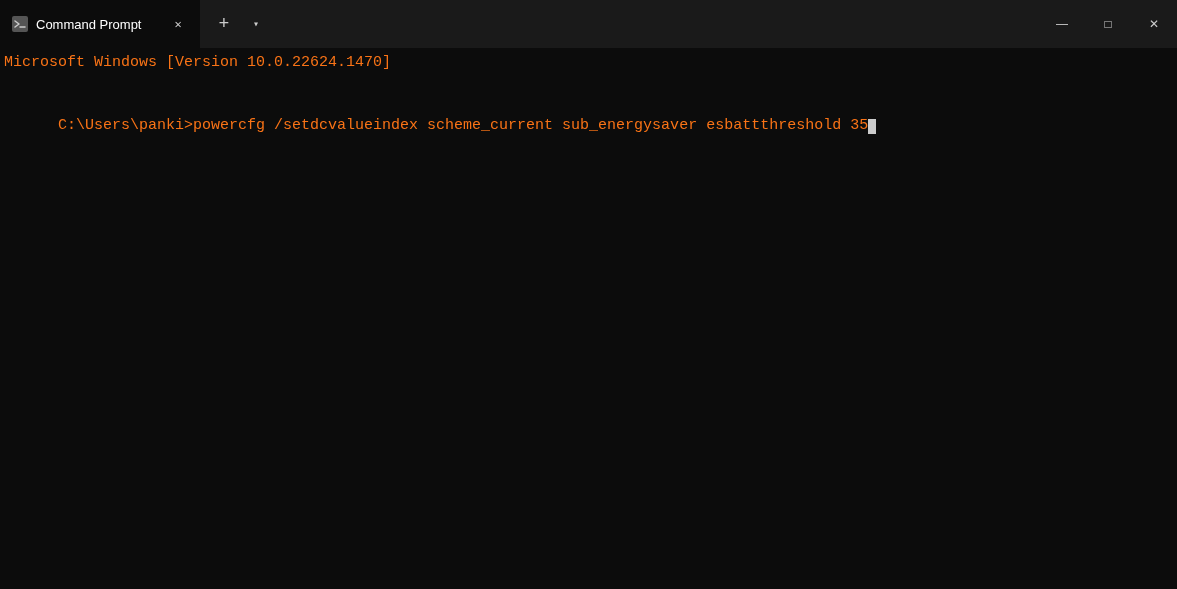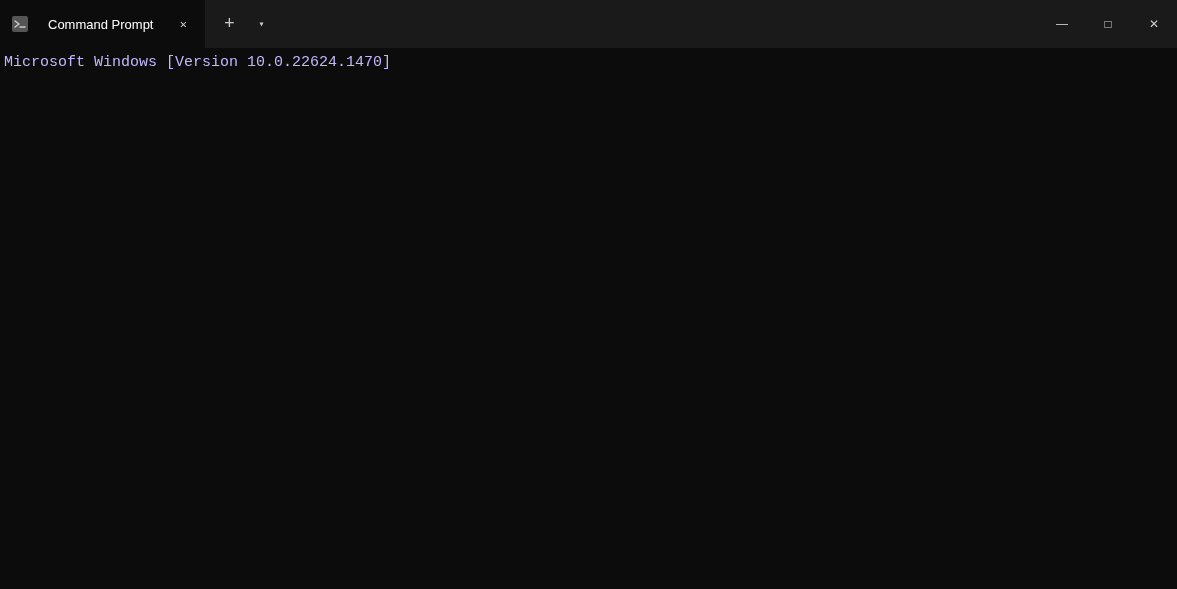--- a/index.html
+++ b/index.html
@@ -31,21 +31,21 @@
       align-items: center;
       flex-shrink: 0;
     }
 
     .tab-active {
       display: flex;
       align-items: center;
       height: 100%;
       padding: 0 12px;
       background: #0c0c0c;
-      gap: 20px;
+      gap: 8px;
       min-width: 200px;
       position: relative;
     }
 
     .tab-icon {
       width: 16px;
       height: 16px;
       display: flex;
       align-items: center;
       justify-content: center;
@@ -126,21 +126,21 @@
       cursor: pointer;
       color: #cccccc;
       font-size: 12px;
       font-family: 'Segoe UI', sans-serif;
     }
 
     .terminal-body {
       flex: 1;
       background: #0c0c0c;
       padding: 4px 4px 4px 4px;
-      color: #c4b5fd;
+      color: #f97316;
       font-size: 15px;
       font-family: 'Consolas', 'Courier New', monospace;
       line-height: 1.4;
       overflow: hidden;
     }
 
     .terminal-line {
       white-space: pre;
       display: block;
     }
@@ -198,14 +198,17 @@
       </div>
       <div class="win-btn close">
         <span>✕</span>
       </div>
     </div>
   </div>
 
   <div class="terminal-body">
     <span class="terminal-line">Microsoft Windows [Version 10.0.22624.1470]</span>
     <span class="terminal-line">&nbsp;</span>
+    <span class="terminal-line">
+      <span>C:\Users\panki&gt;</span><span>powercfg /setdcvalueindex scheme_current sub_energysaver esbattthreshold 35</span><span class="cursor"></span>
+    </span>
   </div>
 </div>
 
 </body></html>

